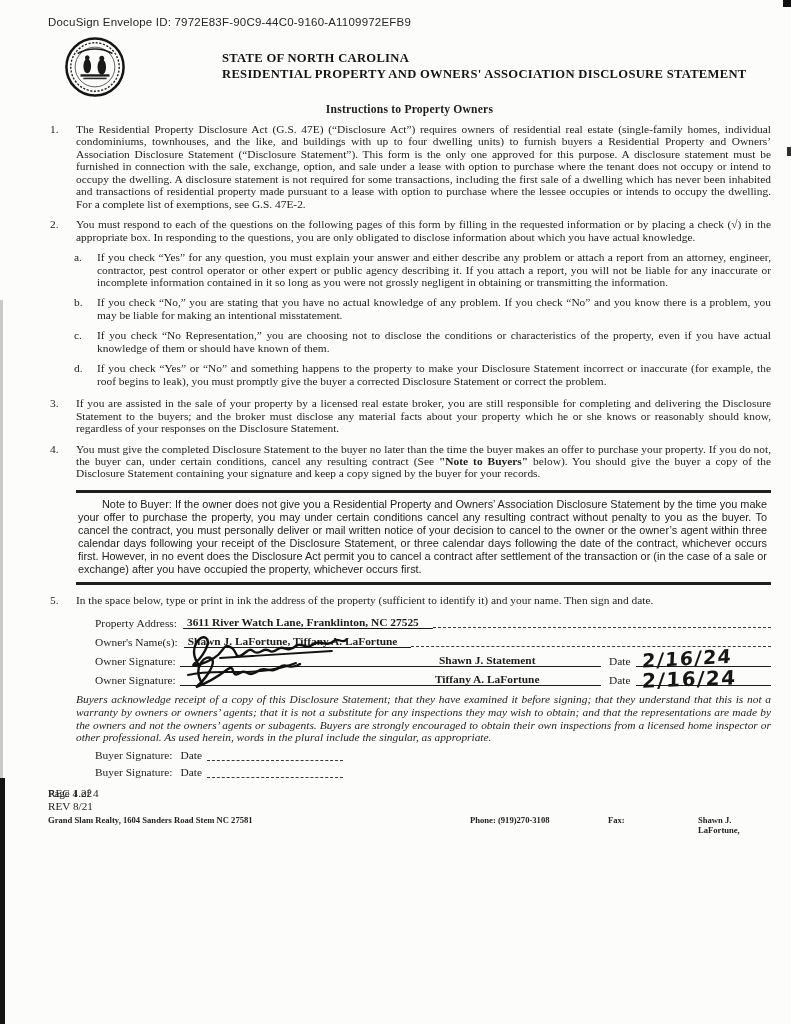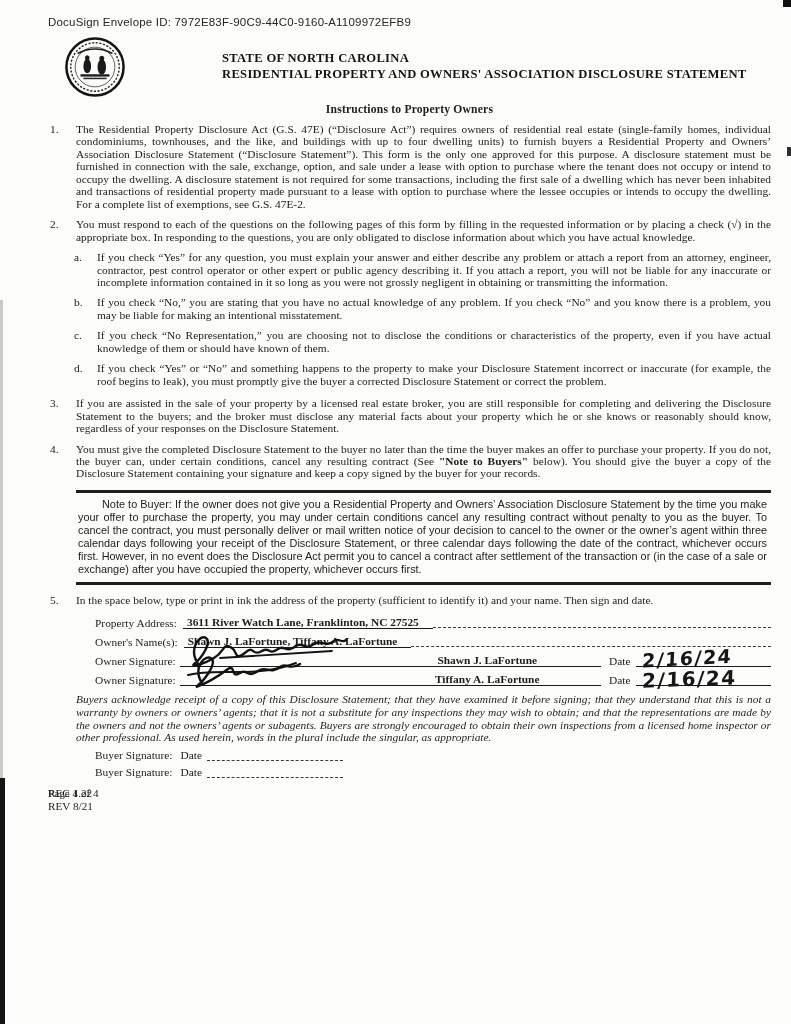--- a/index.html
+++ b/index.html
@@ -171,21 +171,21 @@
     </div>
 
 
     <div class="sigrow">
       <span class="slabel">Owner Signature:</span>
       <span class="sigline">
         <svg class="sig-svg" width="170" height="42" viewBox="0 0 170 42">
           <path d="M14 34 C4 18 16 4 22 8 C28 12 18 28 10 34 C6 38 20 34 30 28 C42 21 38 12 48 18 C54 22 50 32 62 22 C70 15 68 27 78 21 C86 16 84 26 94 19 C100 14 102 24 112 16 C118 11 120 21 130 14 C136 9 142 18 150 11 C154 7 158 14 162 10" fill="none" stroke="#121212" stroke-width="2.4" stroke-linecap="round"></path>
           <path d="M36 28 L148 21" fill="none" stroke="#121212" stroke-width="1.8" stroke-linecap="round"></path>
         </svg>
-        <span class="printed-name">Shawn J. LaFortune</span>
+        <span class="printed-name">Shawn J. Statement</span>
       </span>
       <span class="datecell">
         <span class="dlabel">Date</span>
         <span class="dline">
           <span class="handwritten">2/16/24</span>
         </span>
       </span>
     </div>
 
     <div class="sigrow">
@@ -223,14 +223,20 @@
         <span class="dline dashed" style="height:15px;"></span>
       </span>
     </div>
 
     <div class="recrow">
       <span>REC 4.22</span>
       <span class="pagenum">Page 1 of 4</span>
     </div>
     <div class="revrow">REV 8/21</div>
 
+    <div class="foot1">
+      <span>Grand Slam Realty, 1604 Sanders Road Stem NC 27581</span>
+      <span class="phone">Phone: (919)270-3108</span>
+      <span class="fax">Fax:</span>
+      <span class="pfor">Shawn J. LaFortune,</span>
+    </div>
   </div>
 </div>
 
 </body></html>

